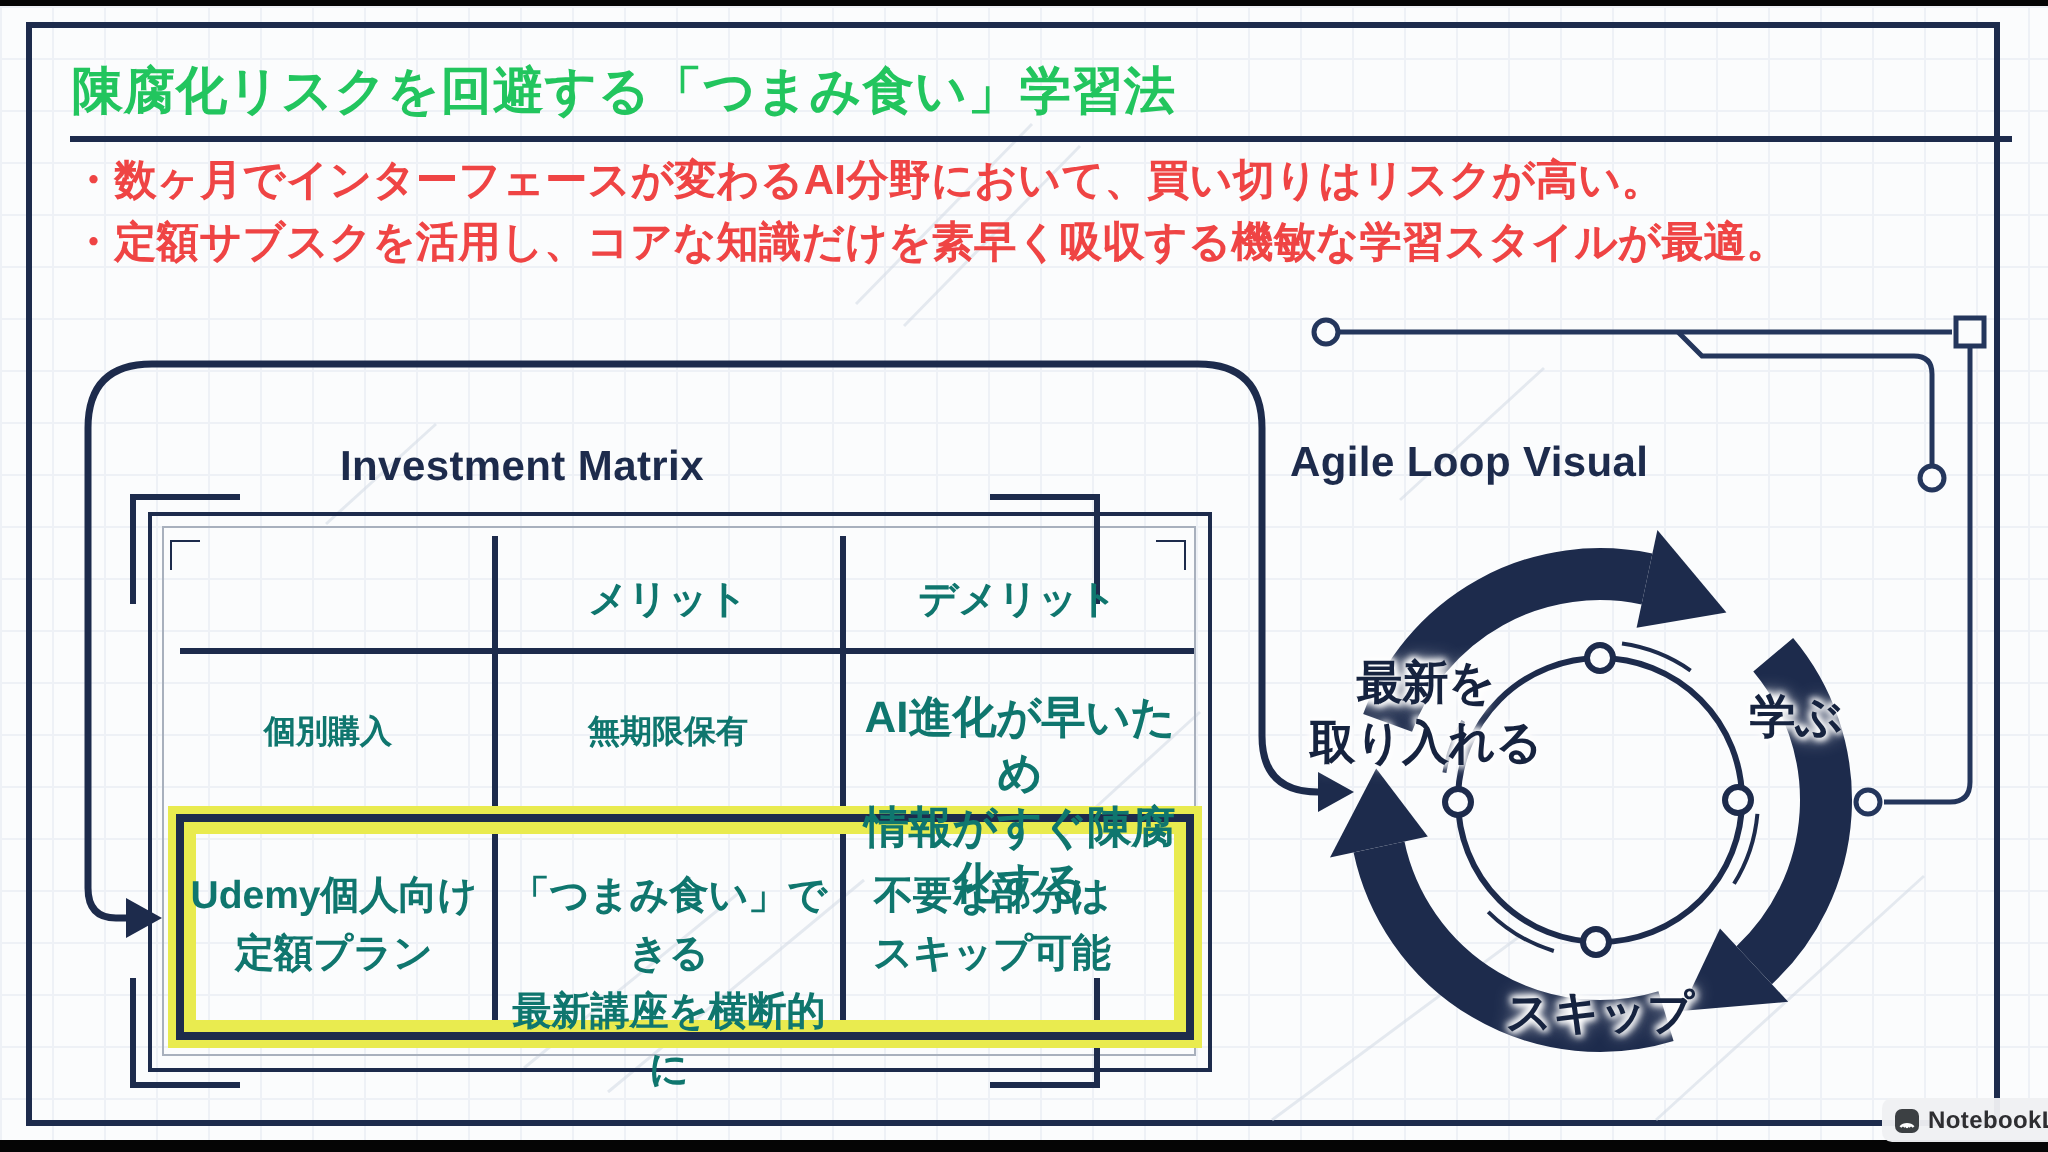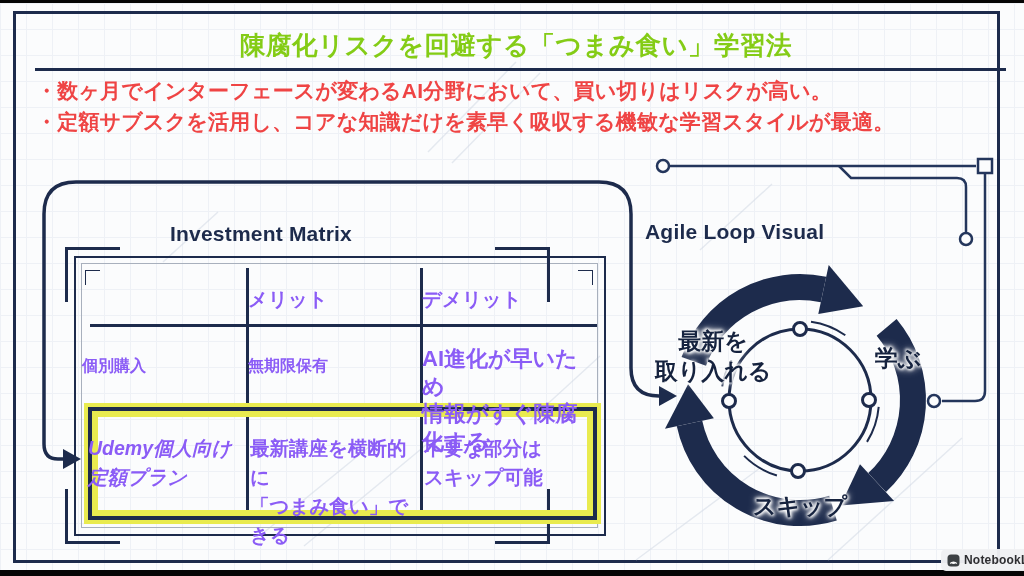--- a/index.html
+++ b/index.html
@@ -21,21 +21,21 @@
   }
   .bar{position:absolute;left:0;width:1024px;background:#050505;z-index:40;}
   .bar.top{top:0;height:3px;}
   .bar.bottom{top:570px;height:6px;}
   .frame{
     position:absolute;left:13px;top:11px;width:981px;height:546px;
     border:3px solid #1d2b4c;z-index:2;
   }
   .page-title{
     position:absolute;left:36px;top:28px;width:960px;
-    font-size:25.5px;font-weight:bold;color:#84cc16;letter-spacing:.5px;z-index:5;text-align:center;
+    font-size:25.5px;font-weight:bold;color:#22c55e;letter-spacing:.5px;z-index:5;
   }
   .title-underline{
     position:absolute;left:35px;top:68px;width:971px;height:3px;background:#1d2b4c;z-index:5;
   }
   .bullets{
     position:absolute;left:36px;top:76px;width:970px;z-index:5;
     font-size:21px;font-weight:bold;color:#ef4444;line-height:30.5px;letter-spacing:.2px;
   }
   .overlay{position:absolute;left:0;top:0;z-index:3;}
   .sec-title{
@@ -55,31 +55,31 @@
   .bracket.br{left:495px;top:489px;border-right:3px solid #1d2b4c;border-bottom:3px solid #1d2b4c;}
   .tick{position:absolute;width:14px;height:14px;z-index:5;}
   .tick.tl{left:85px;top:270px;border-left:1.5px solid #1d2b4c;border-top:1.5px solid #1d2b4c;}
   .tick.tr{left:578px;top:270px;border-right:1.5px solid #1d2b4c;border-top:1.5px solid #1d2b4c;}
   .col-div{position:absolute;top:268px;width:2.5px;height:252px;background:#1d2b4c;z-index:5;}
   .col-div.c1{left:246px;}
   .col-div.c2{left:420px;}
   .head-underline{position:absolute;left:90px;top:324px;width:507px;height:2.5px;background:#1d2b4c;z-index:5;}
 
   .cell{
-    position:absolute;color:#8b5cf6;font-weight:bold;z-index:7;
+    position:absolute;text-align:center;color:#0f766e;font-weight:bold;z-index:7;
   }
   .cell.hdr{top:286px;font-size:19.5px;}
   .hdr.merit{left:248px;width:172px;}
   .hdr.demerit{left:422px;width:174px;font-family:Liberation Mono, monospace;}
   .r1{top:356px;font-size:16px;}
   .r1.label{left:82px;width:164px;}
   .r1.merit{left:248px;width:172px;}
   .r1.demerit{top:345px;left:422px;width:176px;font-size:22px;line-height:27.5px;}
   .r2{top:434px;font-size:19.5px;line-height:29px;}
-  .r2.label{left:88px;width:158px;font-style:italic;}
+  .r2.label{left:88px;width:158px;}
   .r2.merit{left:250px;width:169px;}
   .r2.demerit{left:424px;width:144px;}
 
   
   .hl-outer{
     position:absolute;left:84px;top:403px;width:517px;height:121px;z-index:6;
     border:4px solid #e9eb4f;box-sizing:border-box;
   }
   .hl-mid{width:100%;height:100%;border:4px solid #1d2b4c;box-sizing:border-box;}
   .hl-inner{width:100%;height:100%;border:6px solid #e9eb4f;box-sizing:border-box;}
@@ -199,22 +199,22 @@
   <div class="hl-mid">
     <div class="hl-inner"></div>
   </div>
 </div>
 
 <div class="cell r2 label">
   <div>Udemy個人向け</div>
   <div>定額プラン</div>
 </div>
 <div class="cell r2 merit">
+  <div>「つまみ食い」できる</div>
   <div>最新講座を横断的に</div>
-  <div>「つまみ食い」できる</div>
 </div>
 <div class="cell r2 demerit">
   <div>不要な部分は</div>
   <div>スキップ可能</div>
 </div>
 
 <div class="sec-title loop">Agile Loop Visual</div>
 <div class="loop-label learn">学ぶ</div>
 <div class="loop-label skip">スキップ</div>
 <div class="loop-label update">

